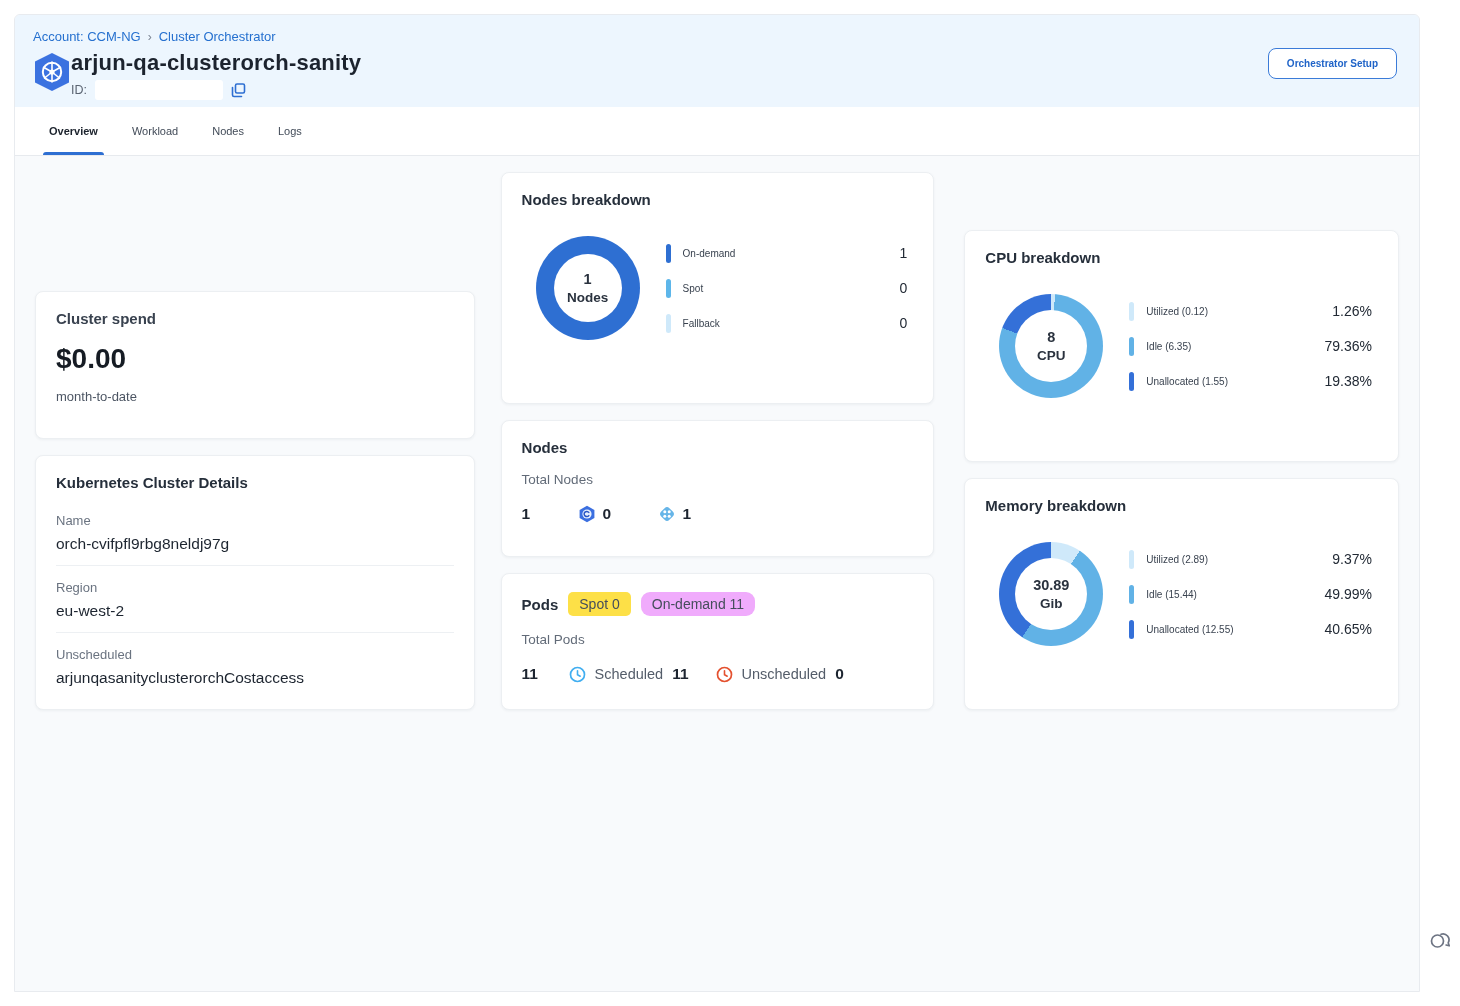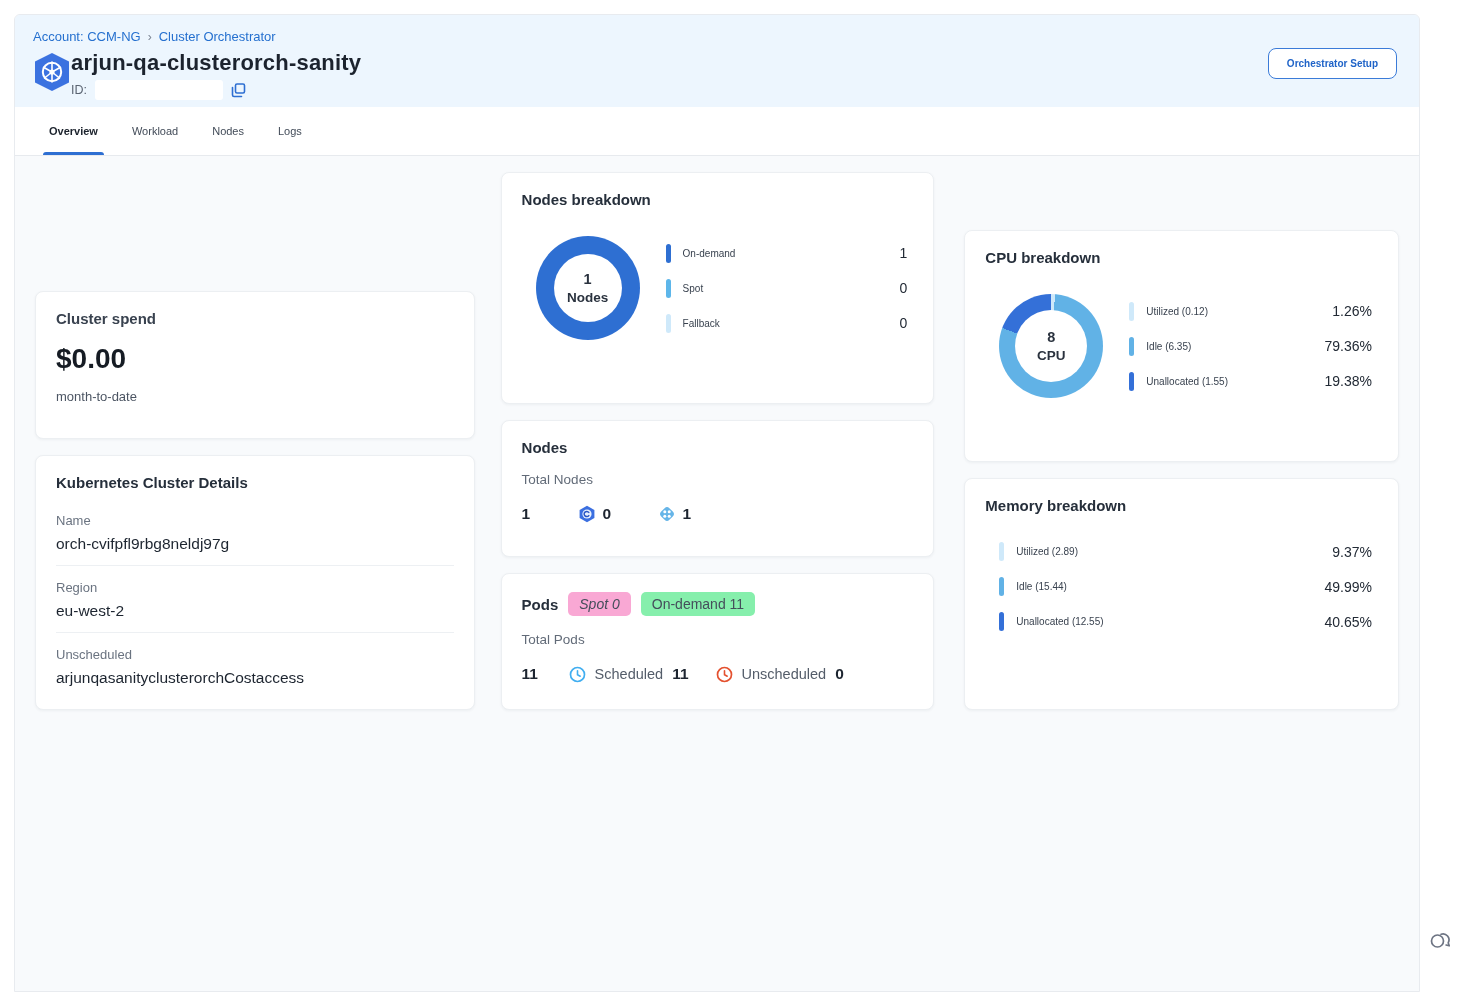--- a/index.html
+++ b/index.html
@@ -57,22 +57,22 @@
   
   .small-label { font-size:13.5px; color:#626b78; margin-top:16px; }
   .tot-row { display:flex; align-items:center; margin-top:18px; padding-bottom:4px; }
   .tot-num { font-size:15.5px; font-weight:bold; color:#1d2530; }
   .tot-item { display:flex; align-items:center; gap:7px; }
   .mini-ic { width:18px; height:18px; }
 
   
   .pods-head { display:flex; align-items:center; gap:10px; }
   .chip { font-size:14px; color:#454e5b; border-radius:5px; padding:4px 11px; }
-  .chip-spot { background:#f9a8d4;font-style:italic; }
-  .chip-od { background:#86efac; }
+  .chip-spot { background:#fde047; }
+  .chip-od { background:#f0abfc;border-radius:9px; }
   .pod-label { font-size:14.5px; color:#545d6a; }
   .clock { width:17px; height:17px; }
 
   
   .chat { position:absolute; left:1428px; top:928px; width:24px; height:24px; cursor:pointer; }
 </style>
 </head>
 <body>
 
 <div class="app">
@@ -254,20 +254,26 @@
               <span class="l-label">Unallocated (1.55)</span>
               <span class="l-val">19.38%</span>
             </div>
           </div>
         </div>
       </div>
 
       <div class="card" style="height:232px; margin-top:2px;">
         <div class="card-title">Memory breakdown</div>
         <div class="donut-wrap">
+          <div class="donut" style="background: conic-gradient(rgb(207, 233, 250) 0deg, rgb(207, 233, 250) 33.732deg, rgb(97, 178, 230) 33.732deg, rgb(97, 178, 230) 213.696deg, rgb(52, 112, 216) 213.696deg, rgb(52, 112, 216) 360.036deg);">
+            <div class="hole" style="width:72px;height:72px;">
+              <span class="hole-a">30.89</span>
+              <span class="hole-b">Gib</span>
+            </div>
+          </div>
           <div class="legend">
             <div class="lrow">
               <span class="pill" style="background: rgb(207, 233, 250);"></span>
               <span class="l-label">Utilized (2.89)</span>
               <span class="l-val">9.37%</span>
             </div>
             <div class="lrow">
               <span class="pill" style="background: rgb(97, 178, 230);"></span>
               <span class="l-label">Idle (15.44)</span>
               <span class="l-val">49.99%</span>

